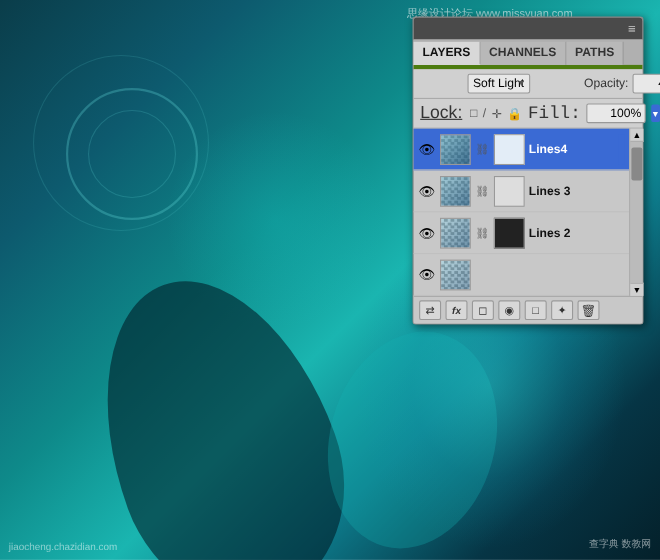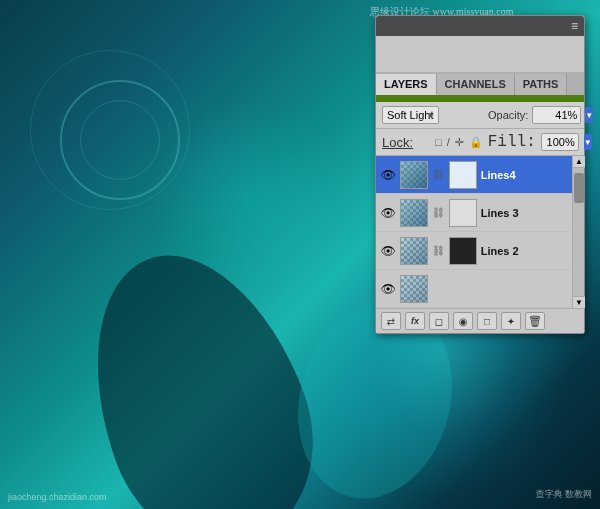--- a/index.html
+++ b/index.html
@@ -74,21 +74,20 @@
       border-radius: 50%;
     }
 
     
     .watermark-top {
       position: absolute;
       top: 5px; left: 370px;
       color: rgba(255,255,255,0.6);
       font-size: 10px;
       z-index: 2;
-      font-family: Liberation Serif, serif;
     }
     .watermark-bottom-left {
       position: absolute;
       bottom: 7px; left: 8px;
       color: rgba(255,255,255,0.5);
       font-size: 9px;
       z-index: 2;
     }
     .watermark-bottom-right {
       position: absolute;
@@ -123,23 +122,22 @@
     .panel-menu-icon {
       color: #ccc;
       font-size: 12px;
       cursor: pointer;
     }
 
     
     .panel-tabs {
       display: flex;
       background: #b0b0b0;
-      border-bottom: 7px solid #4d7c0f;
+      border-bottom: 4px solid #4d7c0f;
       padding-top: 2px;
-      margin-top: 36px;
     }
     .panel-tab {
       padding: 4px 8px;
       font-size: 11px;
       font-weight: bold;
       color: #333;
       background: #b8b8b8;
       border-right: 1px solid #999;
       cursor: pointer;
       user-select: none;
@@ -166,20 +164,21 @@
       background: #e8e8e8;
       border: 1px solid #999;
       border-radius: 2px;
       appearance: none;
       -webkit-appearance: none;
       cursor: pointer;
     }
     .blend-select-wrapper {
       position: relative;
       flex: 1;
+      margin-left: 43px;
     }
     .blend-select-wrapper::after {
       content: '▼';
       position: absolute;
       right: 4px;
       top: 50%;
       transform: translateY(-50%);
       font-size: 8px;
       pointer-events: none;
       color: #555;
@@ -214,38 +213,38 @@
     
     .lock-row {
       display: flex;
       align-items: center;
       padding: 4px 6px;
       background: #d0d0d0;
       border-bottom: 1px solid #aaa;
       gap: 5px;
     }
     .lock-label {
-      font-size: 13px;
+      font-size: 16px;
       color: #333;
-      margin-right: 17px;
+      margin-right: 2px;
       text-decoration: underline;
     }
     .lock-icon {
       font-size: 11px;
       color: #555;
       cursor: pointer;
     }
     .fill-label {
       font-size: 16px;
       color: #333;
       margin-left: auto;
       font-family: Liberation Mono, monospace;
     }
     .fill-input {
-      width: 38px;
+      width: 54px;
       font-size: 11px;
       padding: 2px 3px;
       background: #e8e8e8;
       border: 1px solid #999;
       border-radius: 2px;
       text-align: right;
     }
     .fill-arrow {
       width: 14px;
       height: 16px;

